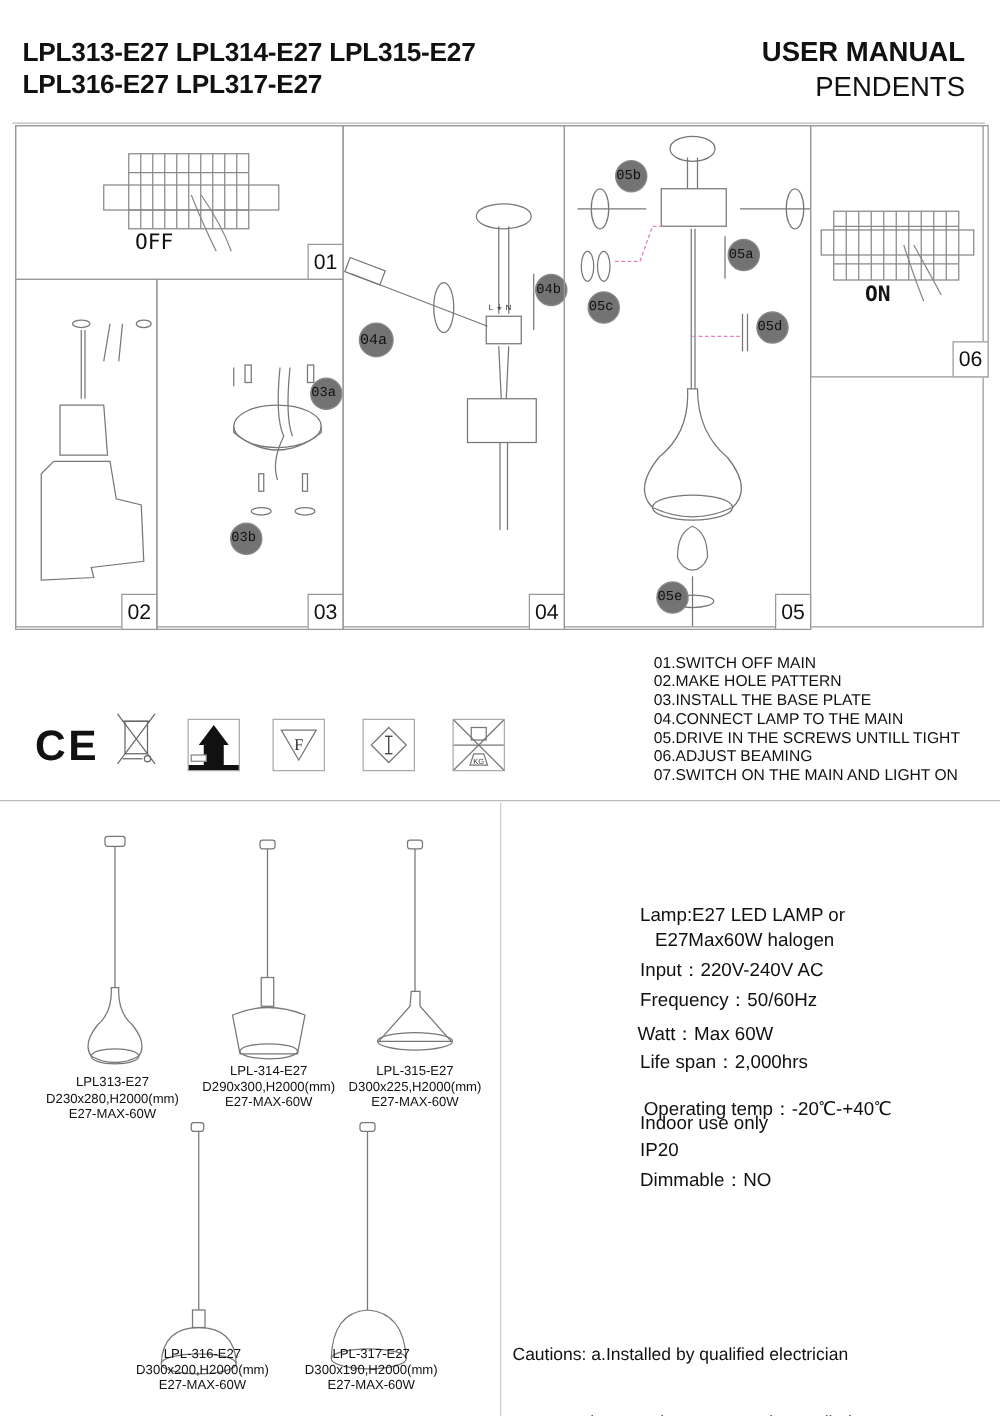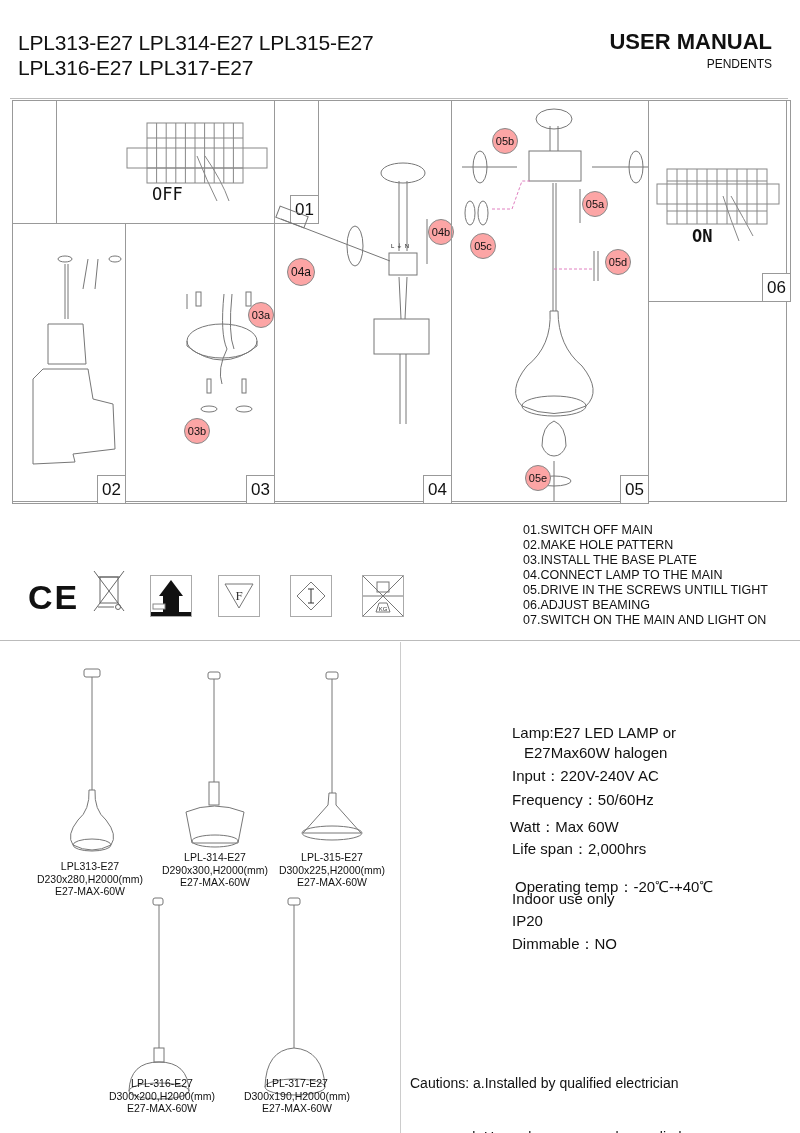--- a/index.html
+++ b/index.html
@@ -1,25 +1,25 @@
 <!DOCTYPE html>
 <html><head>
 <meta charset="utf-8">
 <style>
   html,body{margin:0;padding:0;background:#fff;}
   body{width:800px;height:1133px;position:relative;overflow:hidden;font-family:"Liberation Sans",sans-serif;color:#111;}
   .abs{position:absolute;}
-  .title{left:18px;top:30px;font-weight:normal;font-size:21px;line-height:25px;letter-spacing:-0.2px;}
+  .title{left:18px;top:30px;font-weight:bold;font-size:21px;line-height:25px;letter-spacing:-0.2px;}
   .doc-type{right:28px;top:30px;font-weight:bold;font-size:22px;line-height:24px;text-align:right;}
-  .doc-sub{right:28px;top:57px;font-size:12px;text-align:right;}
+  .doc-sub{right:28px;top:57px;font-size:22px;text-align:right;}
   .topline{left:10px;top:98px;width:778px;height:1px;background:#bbb;}
   .grid{left:12px;top:100px;width:775px;height:402px;border:1px solid #999;box-sizing:border-box;}
   .cell{position:absolute;border:1px solid #999;box-sizing:border-box;}
   .num{position:absolute;right:-1px;bottom:-1px;border:1px solid #999;background:#fff;font-size:17px;width:27px;height:27px;line-height:27px;text-align:center;}
-  .callout{position:absolute;border:1px solid #888;border-radius:50%;width:24px;height:24px;line-height:24px;text-align:center;font-size:11px;background:#fca5a5;}
+  .callout{position:absolute;border:1px solid #888;border-radius:50%;width:24px;height:24px;line-height:24px;font-size:11px;background:#737373;font-family:Liberation Mono, monospace;}
   .steps{left:523px;top:523px;font-size:12.5px;line-height:15px;}
   .icons{left:28px;top:575px;}
   .icon-box{position:absolute;width:40px;height:40px;}
   .divider-h{left:0;top:640px;width:800px;height:1px;background:#bbb;}
   .divider-v{left:400px;top:642px;width:1px;height:491px;background:#ccc;}
   .product{position:absolute;text-align:center;font-size:10.5px;line-height:12.5px;width:130px;}
   .specs{left:512px;top:724px;font-size:15px;}
   .specs div{position:absolute;white-space:nowrap;}
   .cautions{left:410px;top:1038px;font-size:14px;line-height:18px;white-space:pre;}
   svg{overflow:visible;}
@@ -30,21 +30,21 @@
 <div class="abs title">
   <div>LPL313-E27 LPL314-E27 LPL315-E27</div>
   <div>LPL316-E27 LPL317-E27</div>
 </div>
 <div class="abs doc-type">USER MANUAL</div>
 <div class="abs doc-sub">PENDENTS</div>
 <div class="abs topline"></div>
 
 <div class="abs grid">
 
-  <div class="cell" style="left:-1px;top:-1px;width:263px;height:124px;margin-left:44px;">
+  <div class="cell" style="left:-1px;top:-1px;width:263px;height:124px;">
     <svg width="263" height="124">
       <rect x="70" y="47" width="140" height="20" fill="none" stroke="#888"></rect>
       <g stroke="#888" fill="none">
         <rect x="90" y="22" width="96" height="60"></rect>
         <line x1="90" y1="37" x2="186" y2="37"></line>
           <line x1="90" y1="67" x2="186" y2="67"></line>
         <line x1="99.6" y1="22" x2="99.6" y2="82"></line>
           <line x1="109.2" y1="22" x2="109.2" y2="82"></line>
         <line x1="118.8" y1="22" x2="118.8" y2="82"></line>
           <line x1="128.4" y1="22" x2="128.4" y2="82"></line>

